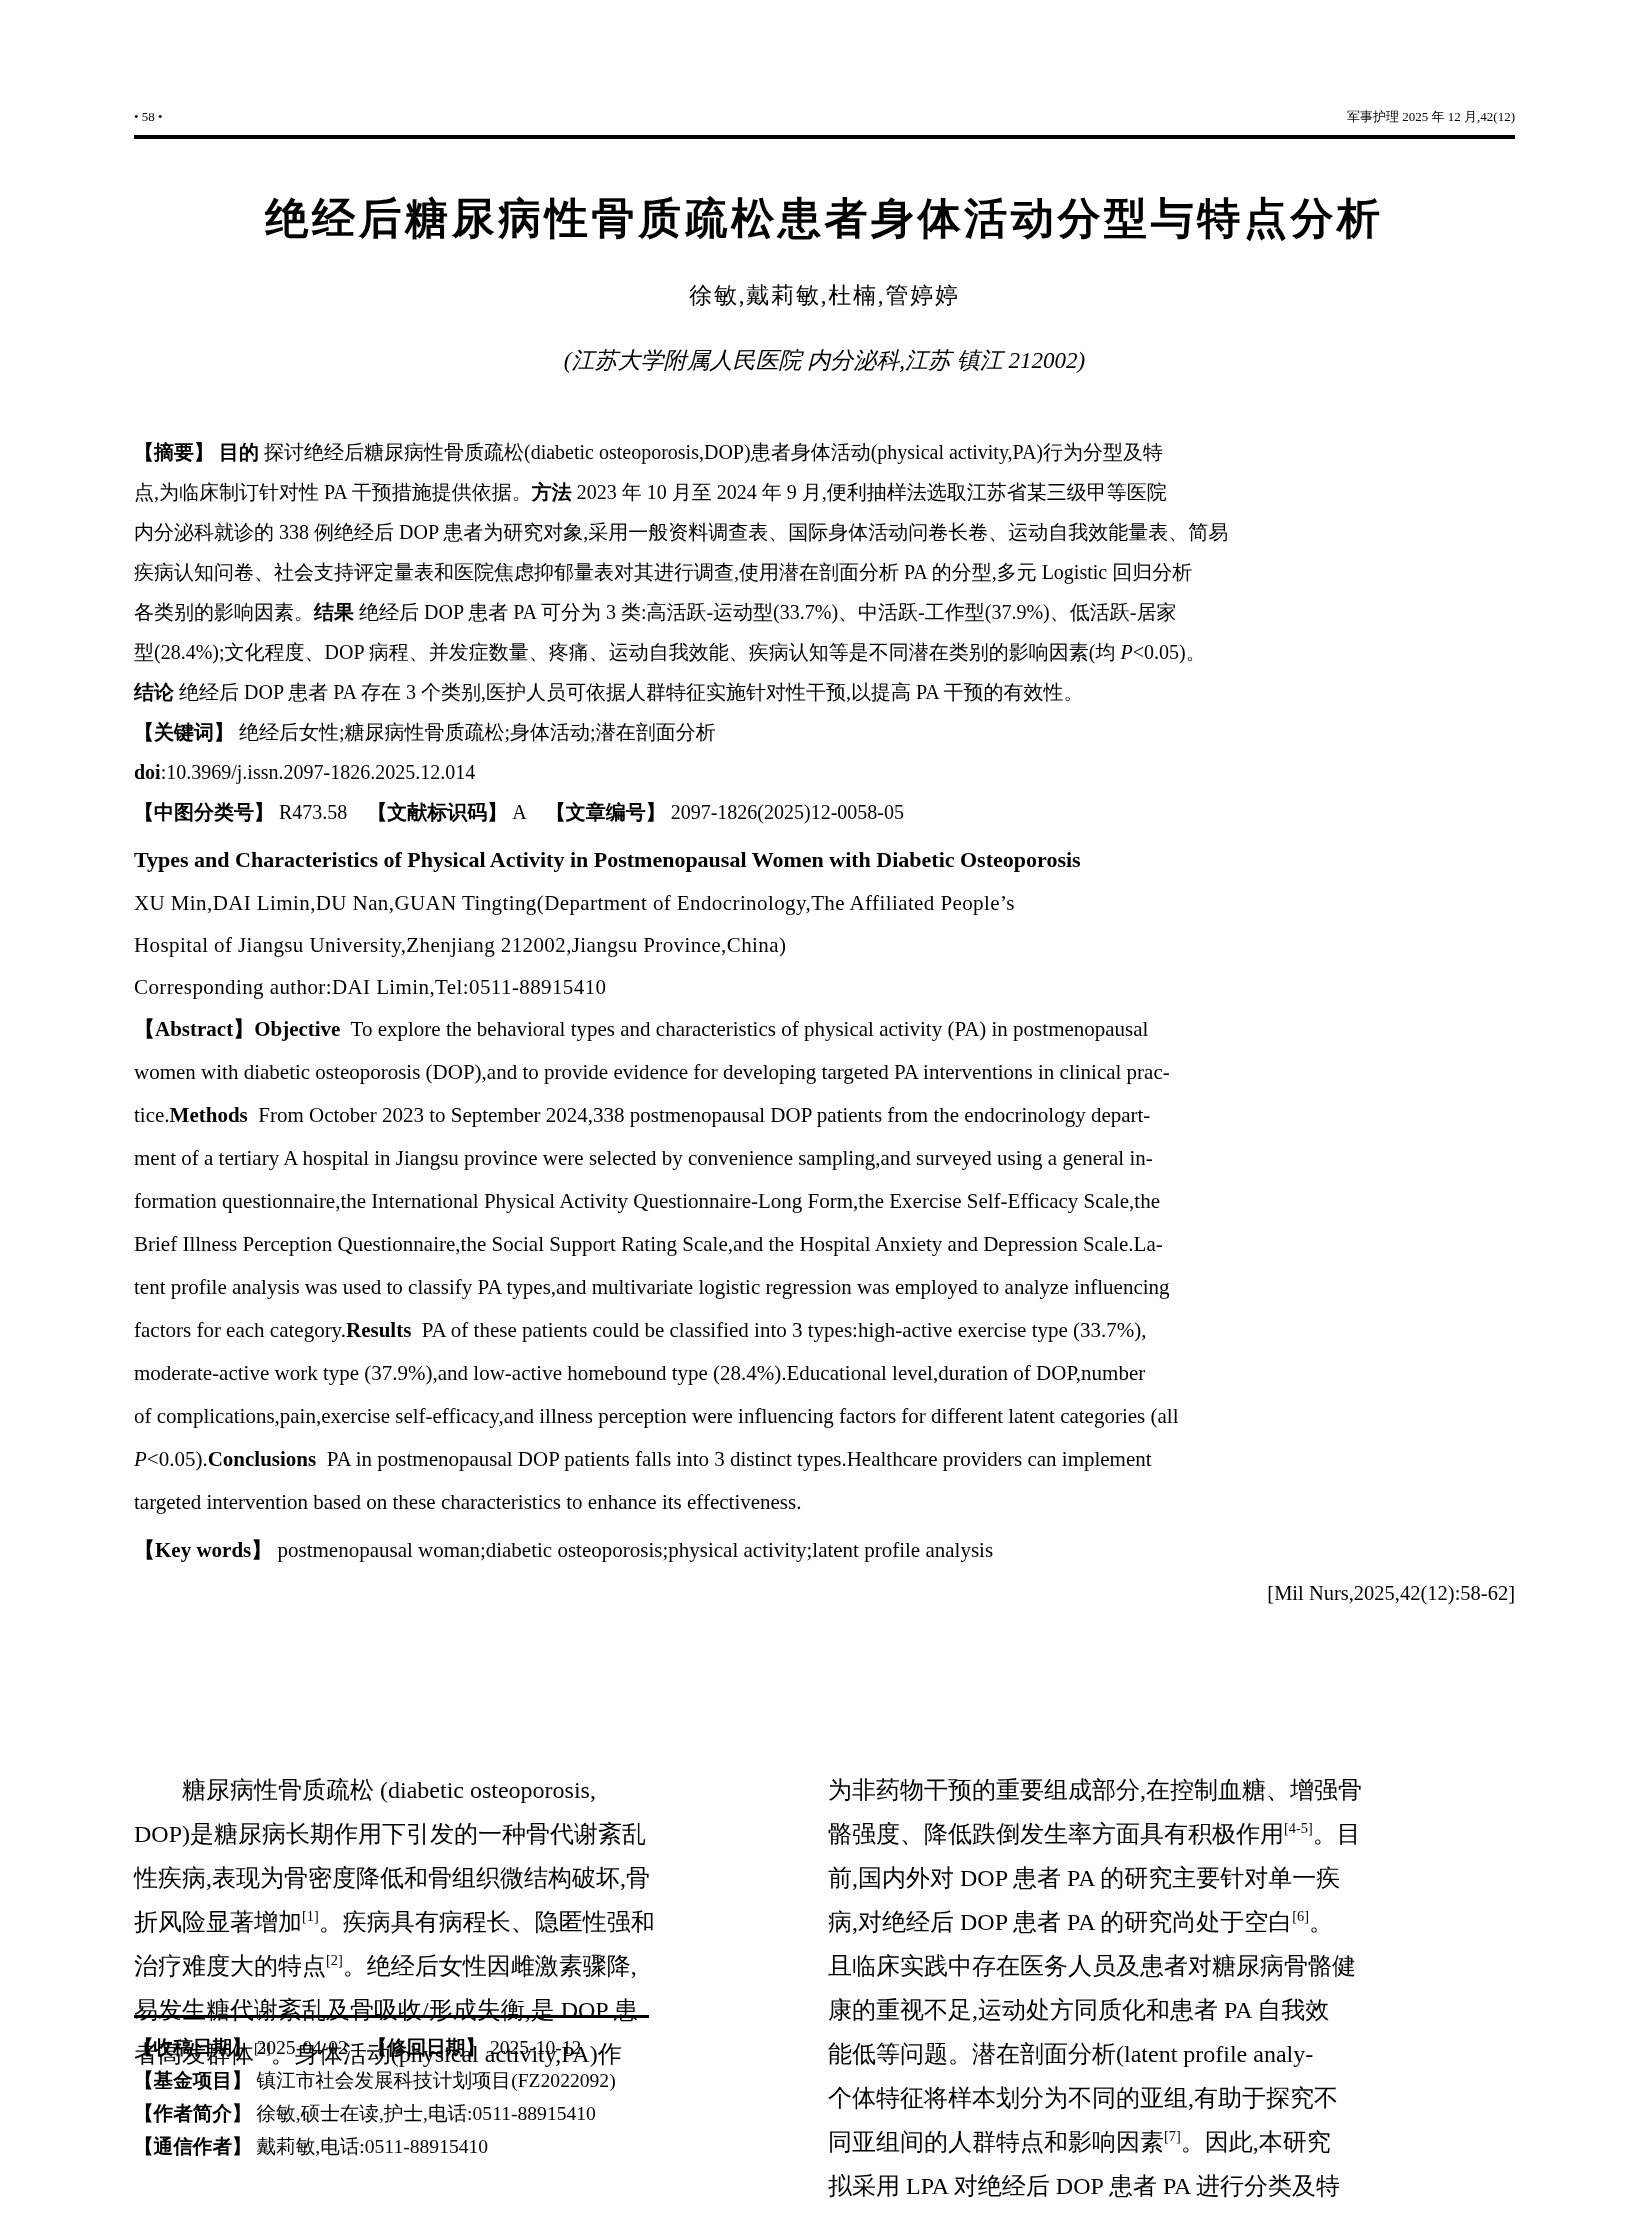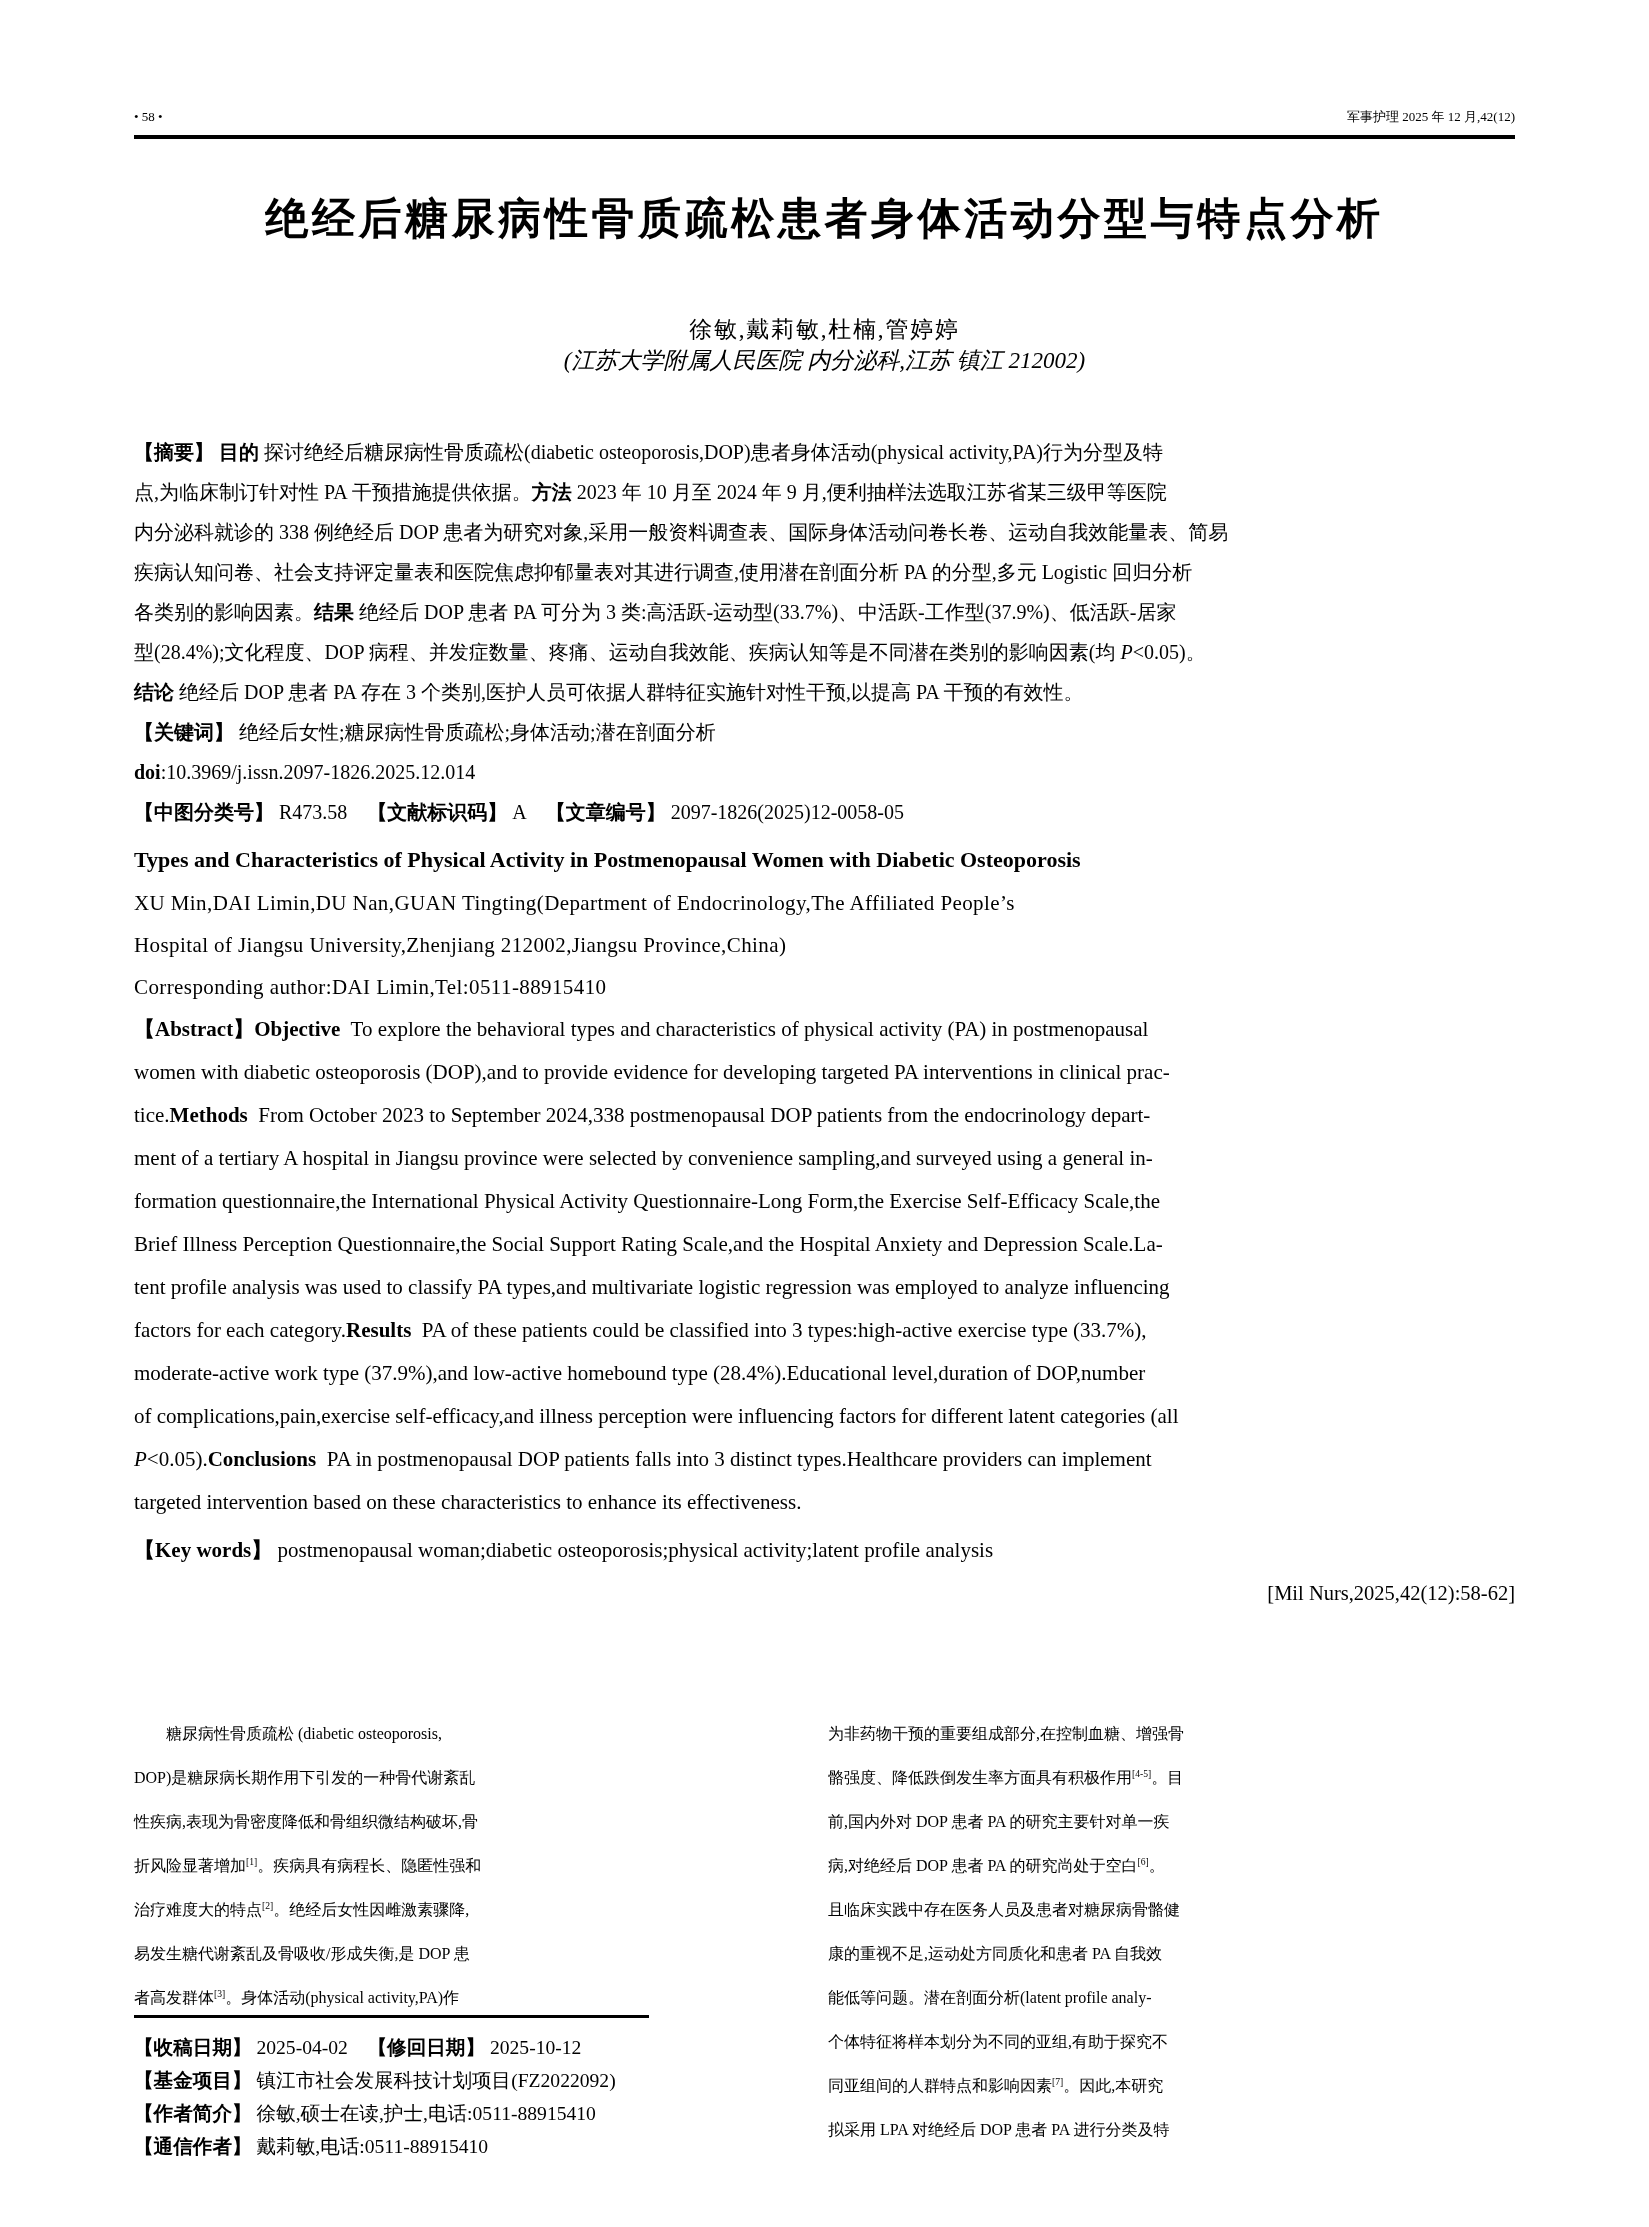--- a/index.html
+++ b/index.html
@@ -23,34 +23,34 @@
     font-size:13px;line-height:23px;
   }
   .rule-top{left:134px;width:1381px;top:135px;height:3.6px;background:#000;}
 
   .title-cn{
     left:134px;width:1381px;top:195px;
     text-align:center;
     font-family:Liberation Mono, monospace;
     font-weight:bold;font-size:43px;line-height:53px;letter-spacing:3.6px;
   }
-  .authors-cn{left:134px;width:1381px;top:316px;text-align:center;font-size:23px;line-height:28.5px;letter-spacing:1.8px;}
+  .authors-cn{left:134px;width:1381px;top:282px;text-align:center;font-size:23px;line-height:28.5px;letter-spacing:1.8px;}
   .affiliation-cn{left:134px;width:1381px;top:347px;text-align:center;font-size:23px;line-height:28.5px;font-style:italic;}
 
   .front-cn{left:134px;width:1381px;top:432px;font-size:20px;}
   .front-cn .ln{line-height:40px;}
 
   .en-block{left:134px;width:1381px;top:837px;font-size:21px;}
   .title-en .ln{font-weight:bold;font-size:22px;line-height:45px;}
   .authors-en .ln{line-height:42px;letter-spacing:0.4px;}
   .abstract-en .ln{line-height:43px;}
   .keywords-en .ln{line-height:43px;margin-top:4.5px;}
   .citation-line{text-align:right;font-size:20.5px;line-height:43px;}
 
-  .body-col{top:1712px;width:688px;font-size:16px;}
+  .body-col{top:1768px;width:688px;font-size:24px;}
   .body-col .ln{line-height:44px;}
   .col-left{left:134px;}
   .col-right{left:828px;}
 
   .rule-footnote{left:134px;top:2015px;width:515px;height:3.1px;background:#000;}
   .footer-block{left:134px;width:713px;top:2031px;font-size:19.6px;}
   .footer-block .ln{line-height:33px;}
 </style>
 </head>
 <body>

